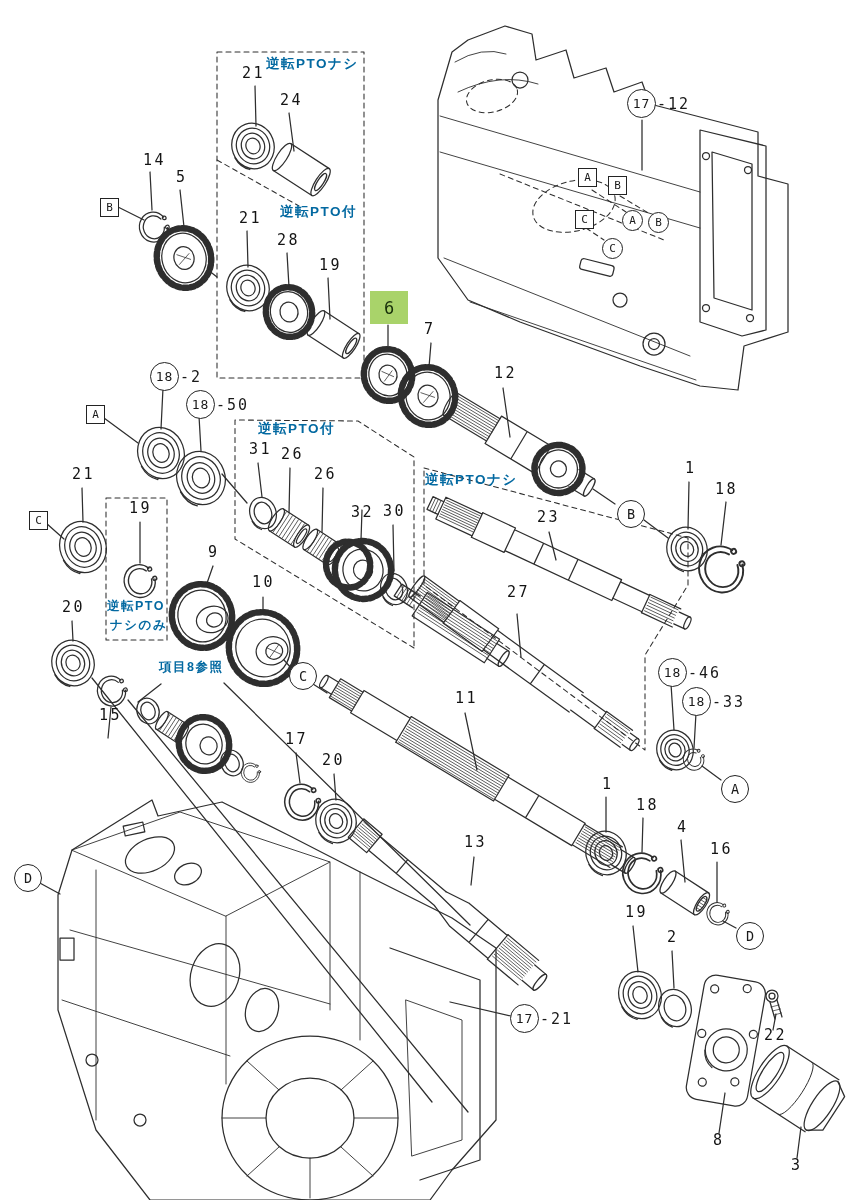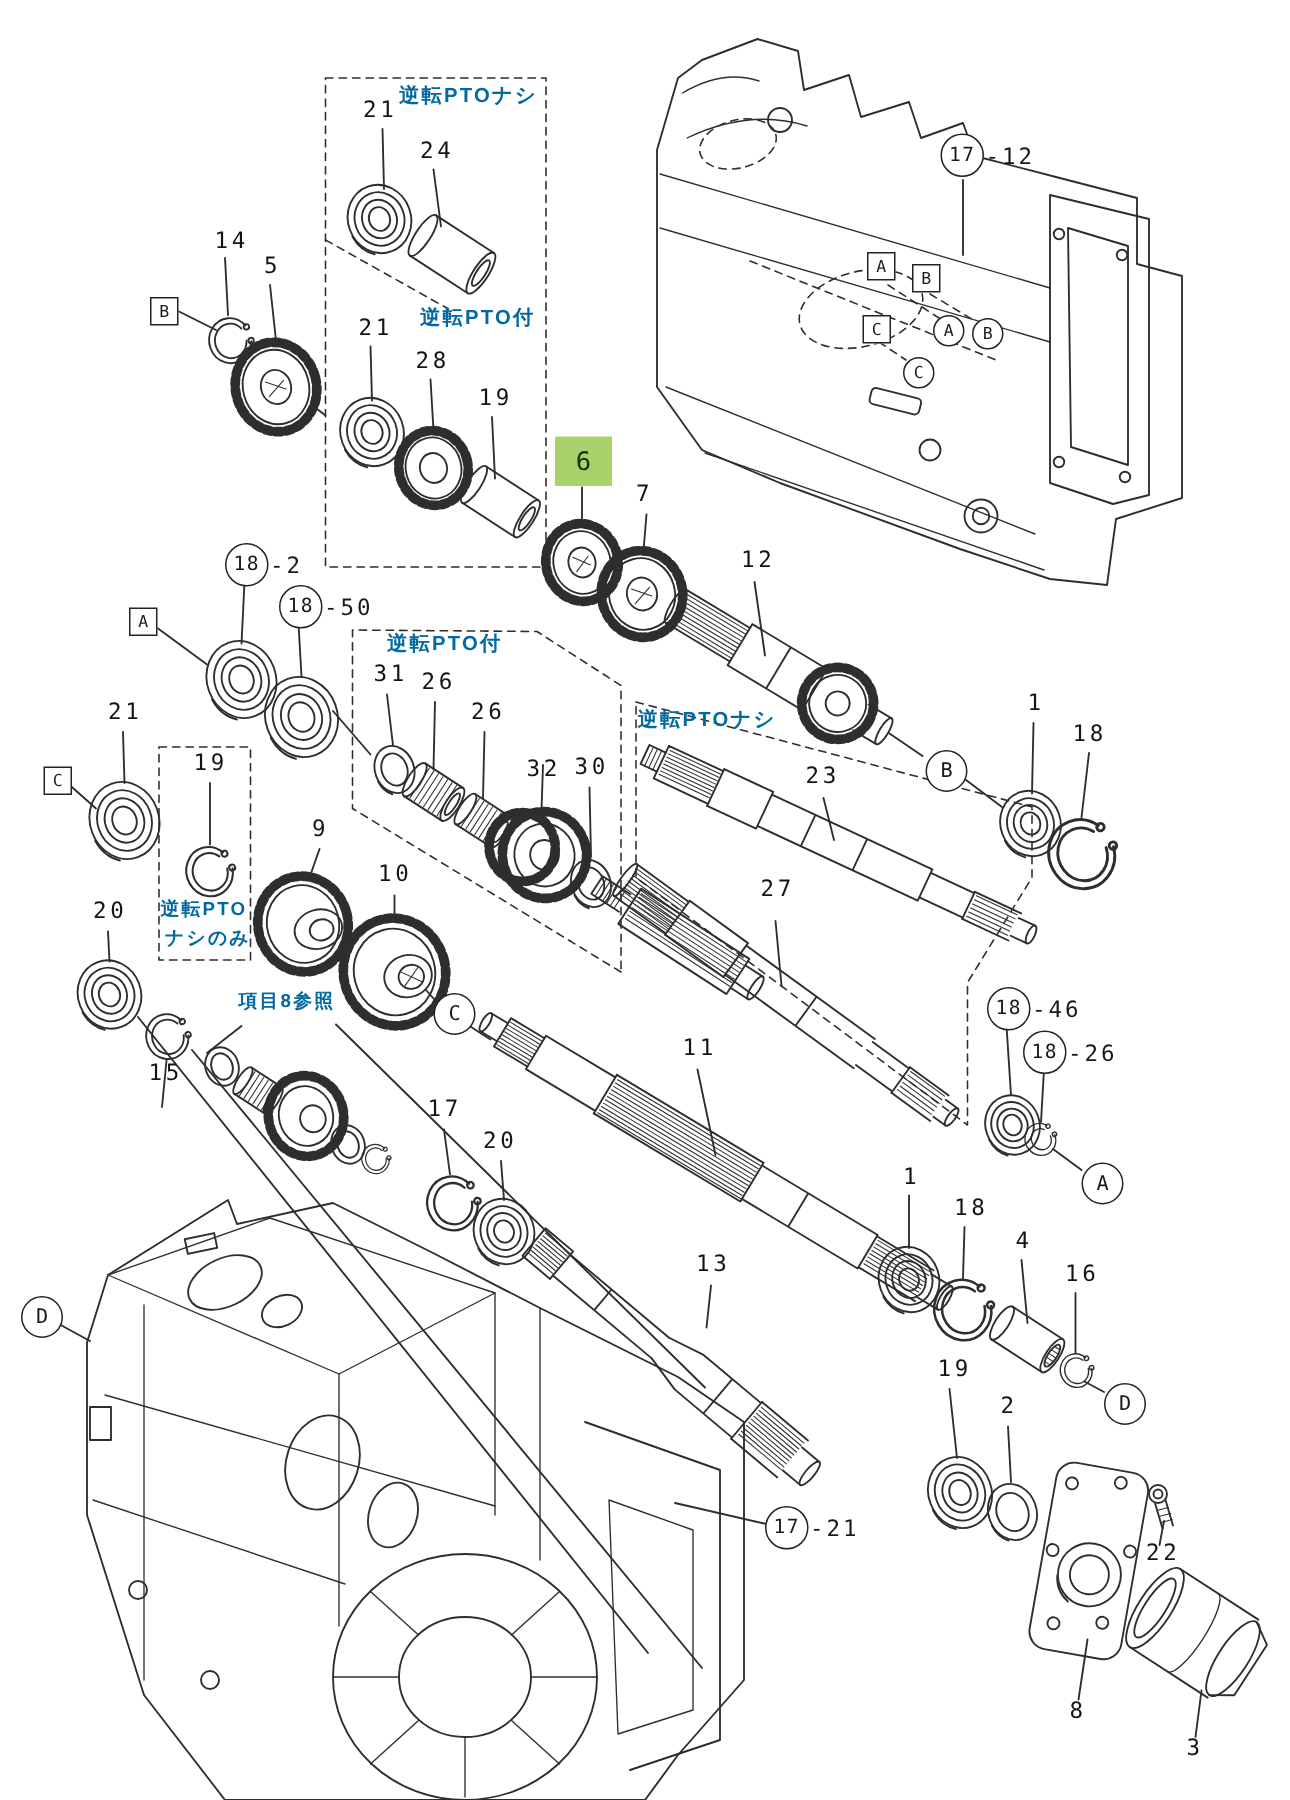--- a/index.html
+++ b/index.html
@@ -486,21 +486,21 @@
   <div class="co" style="left:186px;top:390px">
     <span class="cc">18</span>
     <span class="cs">-50</span>
   </div>
   <div class="co" style="left:658px;top:658px">
     <span class="cc">18</span>
     <span class="cs">-46</span>
   </div>
   <div class="co" style="left:682px;top:687px">
     <span class="cc">18</span>
-    <span class="cs">-26</span>
+    <span class="cs">-33</span>
   </div>
   <div class="co" style="left:510px;top:1004px">
     <span class="cc">17</span>
     <span class="cs">-21</span>
   </div>
 
   <div class="bl" style="left:100px;top:198px">B</div>
   <div class="bl" style="left:86px;top:405px">A</div>
   <div class="bl" style="left:29px;top:511px">C</div>
   <div class="bl" style="left:578px;top:168px">A</div>

